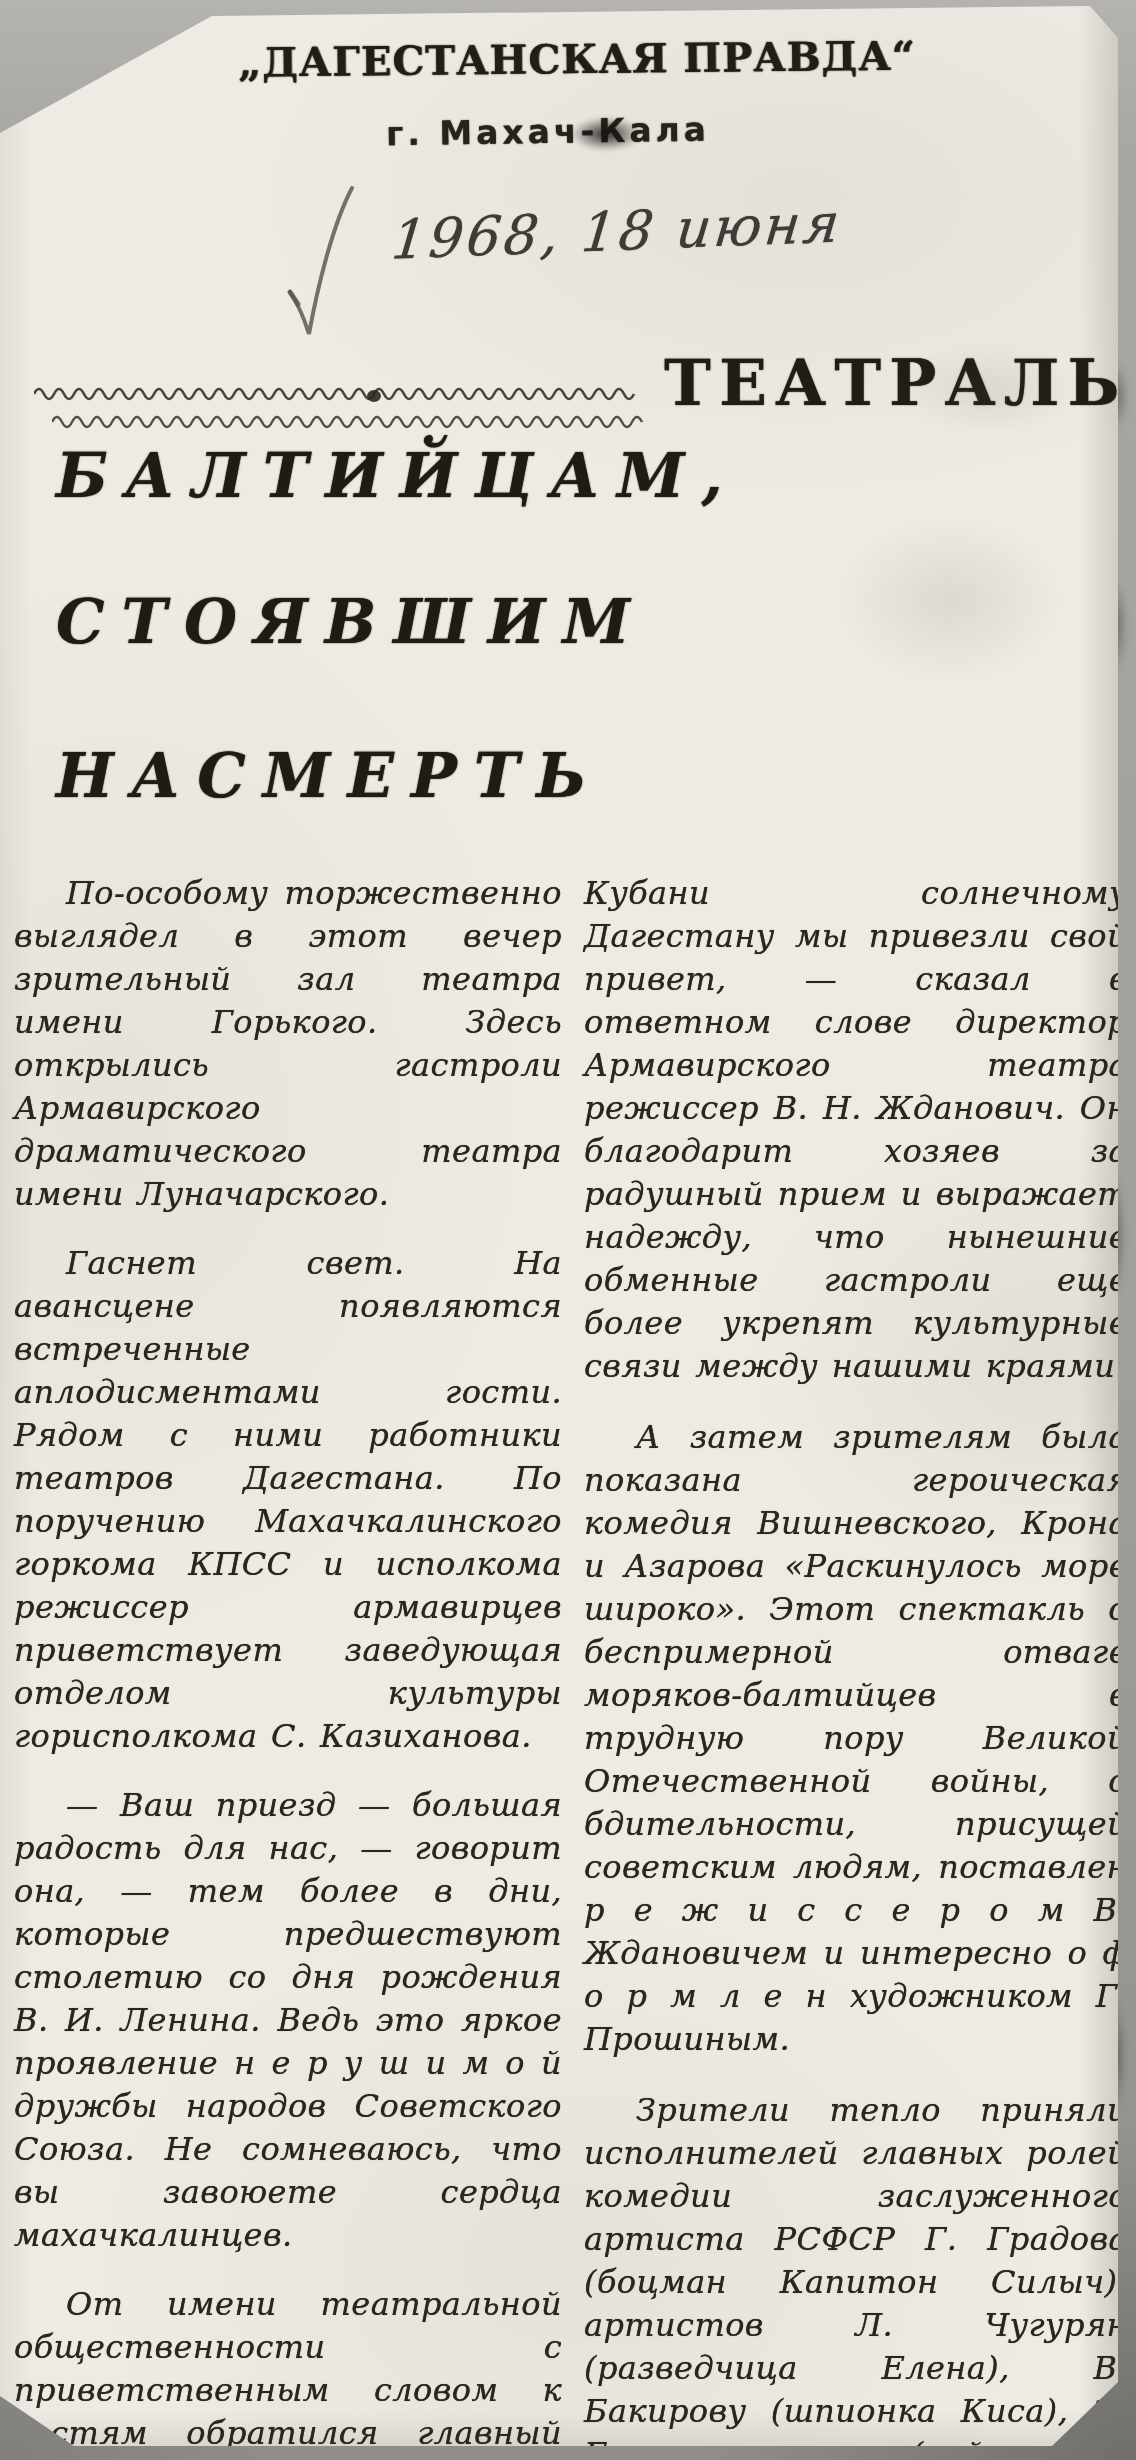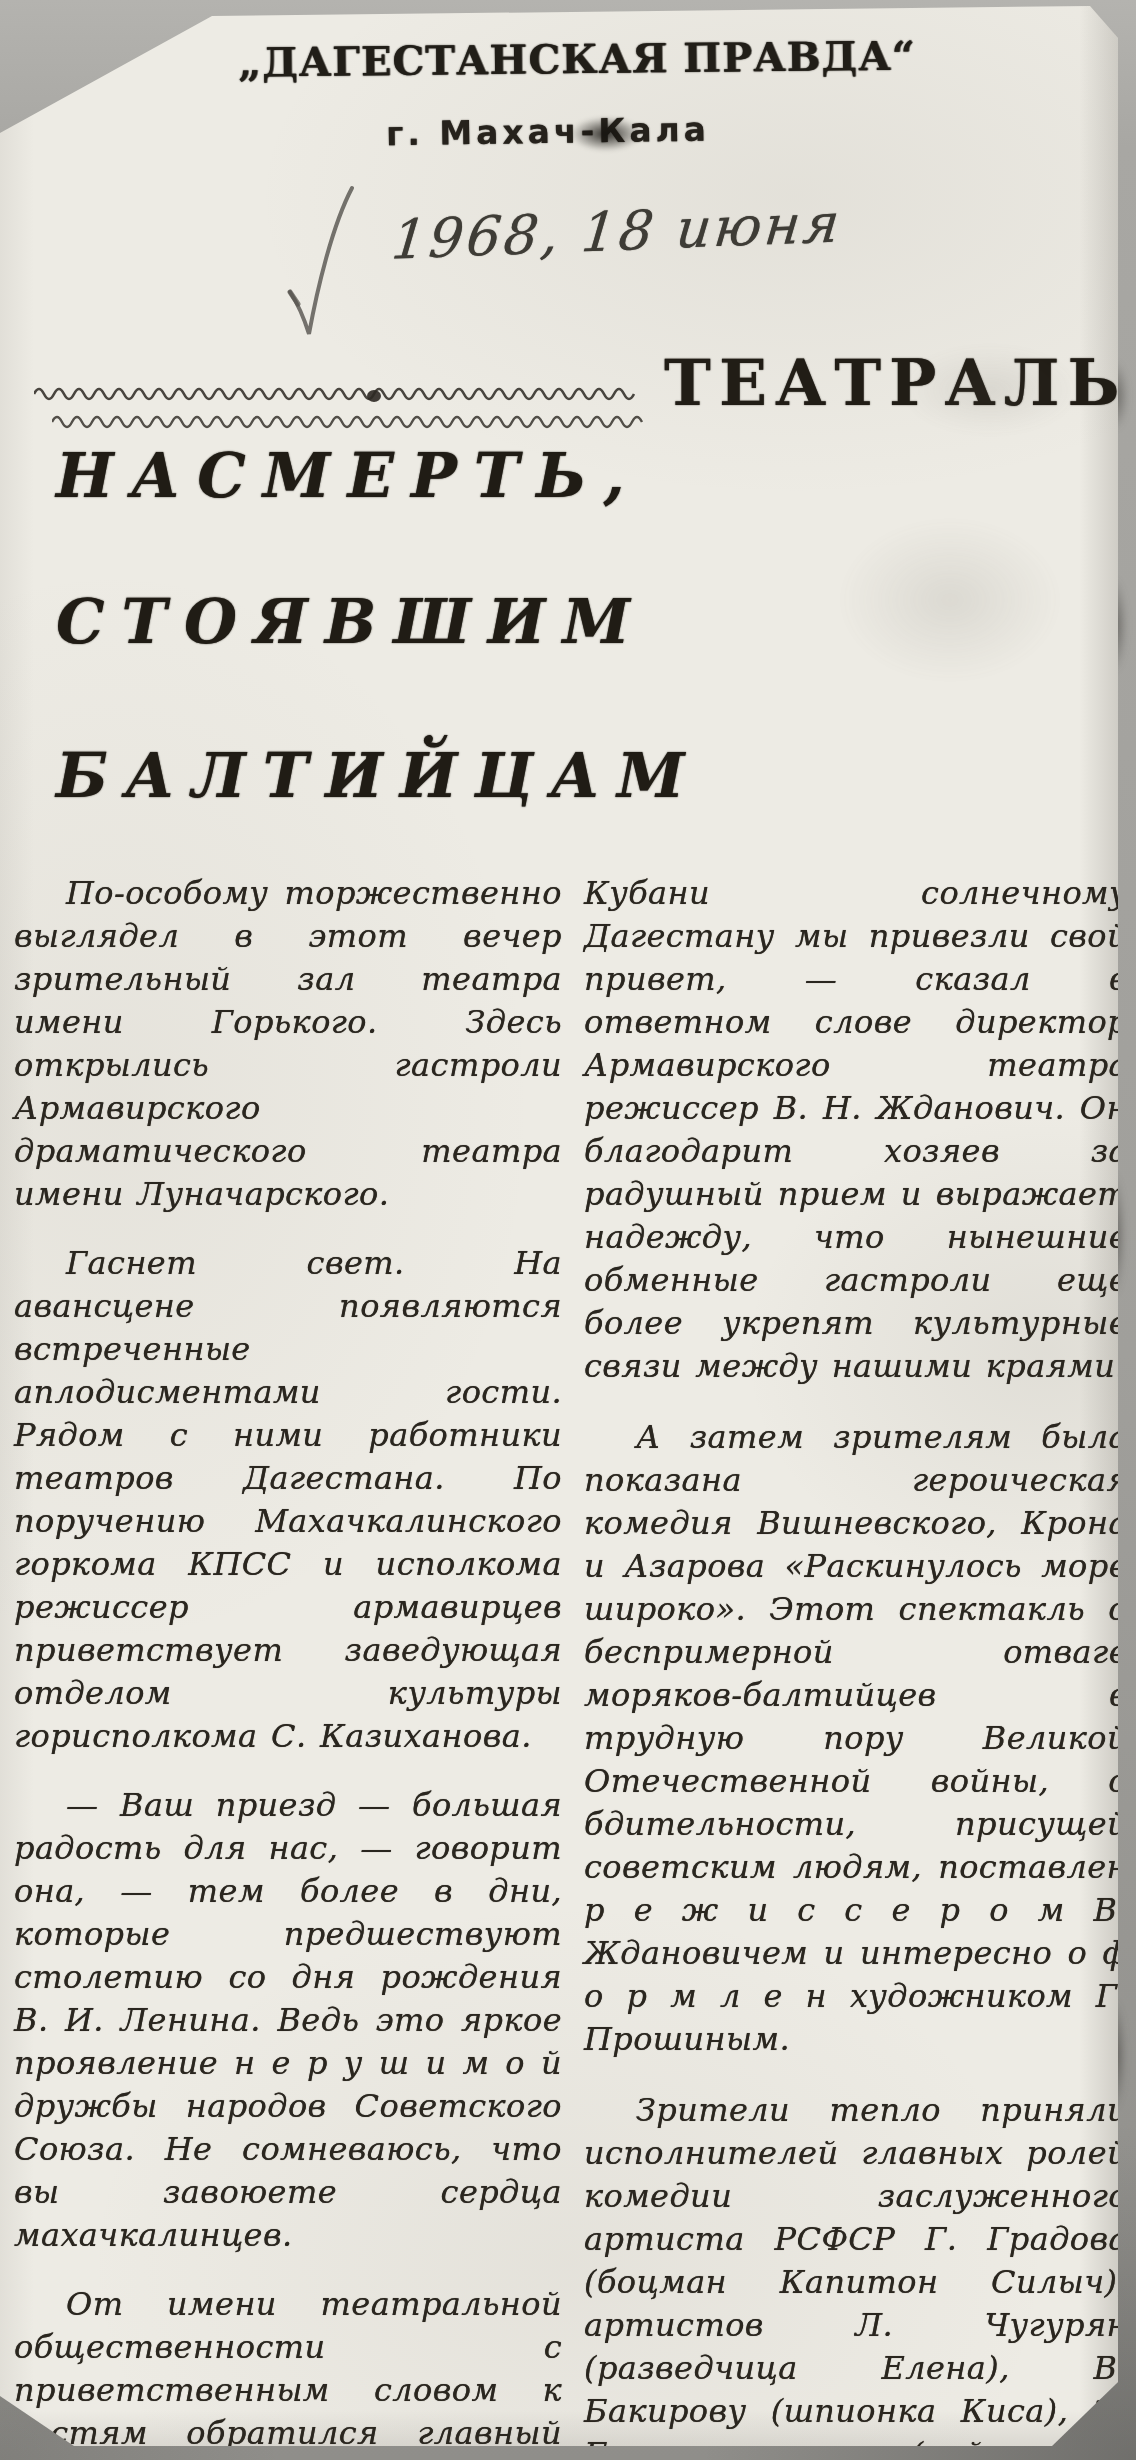--- a/index.html
+++ b/index.html
@@ -133,23 +133,23 @@
     </svg>
   </div>
   <div class="wavy bottom">
     <svg width="592" height="22" viewBox="0 0 592 22">
       <path d="M0 12 q5 -10 10 0 t10 0 t10 0 t10 0 t10 0 t10 0 t10 0 t10 0 t10 0 t10 0 t10 0 t10 0 t10 0 t10 0 t10 0 t10 0 t10 0 t10 0 t10 0 t10 0 t10 0 t10 0 t10 0 t10 0 t10 0 t10 0 t10 0 t10 0 t10 0 t10 0 t10 0 t10 0 t10 0 t10 0 t10 0 t10 0 t10 0 t10 0 t10 0 t10 0 t10 0 t10 0 t10 0 t10 0 t10 0 t10 0 t10 0 t10 0 t10 0 t10 0 t10 0 t10 0 t10 0 t10 0 t10 0 t10 0 t10 0 t10 0 t10 0" fill="none" stroke="#2c2822" stroke-width="2.4" opacity="0.8"></path>
     </svg>
   </div>
 
   <div class="rubric">ТЕАТРАЛЬНЫ</div>
 
-  <div class="headline l1">НАСМЕРТЬ,</div>
+  <div class="headline l1">БАЛТИЙЦАМ,</div>
   <div class="headline l2">СТОЯВШИМ</div>
-  <div class="headline l3">БАЛТИЙЦАМ</div>
+  <div class="headline l3">НАСМЕРТЬ</div>
 
   <div class="show-through" style="left:800px; top:490px; width:300px; height:220px;"></div>
   <div class="show-through" style="left:870px; top:330px; width:240px; height:120px;"></div>
 
   <div class="col left">
     <p class="para indent">По-особому торжественно выглядел в этот вечер зрительный зал театра имени Горького. Здесь открылись гастроли Армавирского драматического театра имени Луначарского.</p>
     <p class="para indent">Гаснет свет. На авансцене появляются встреченные аплодисментами гости. Рядом с ними работники театров Дагестана. По поручению Махачкалинского горкома КПСС и исполкома режиссер армавирцев приветствует заведующая отделом культуры горисполкома С. Казиханова.</p>
     <p class="para indent">— Ваш приезд — большая радость для нас, — говорит она, — тем более в дни, которые предшествуют столетию со дня рождения В. И. Ленина. Ведь это яркое проявление н е р у ш и м о й дружбы народов Советского Союза. Не сомневаюсь, что вы завоюете сердца махачкалинцев.</p>
     <p class="para indent">От имени театральной общественности с приветственным словом к гостям обратился главный режиссер Кумыкского государственного музыкально-драматического театра народный артист РСФСР Г. А. Рустамов.</p>
 

